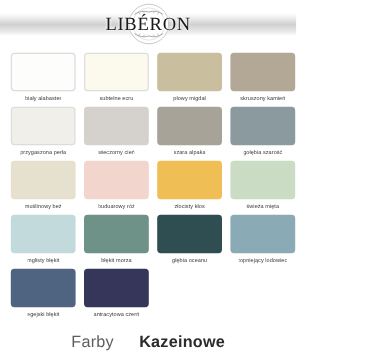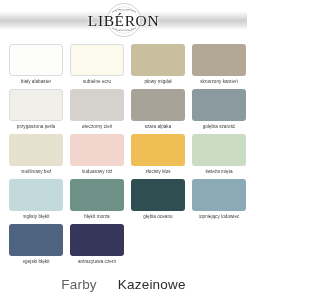--- a/index.html
+++ b/index.html
@@ -115,21 +115,21 @@
     gap: 21px;
   }
   .footer-light {
     font-size: 13.5px;
     font-weight: 300;
     color: #5e5e5e;
     letter-spacing: 0.2px;
   }
   .footer-bold {
     font-size: 13.5px;
-    font-weight: normal;
+    font-weight: bold;
     color: #2b2b2b;
     letter-spacing: 0.2px;
   }
 </style>
 </head>
 <body>
 
 <div class="page">
 
   <div class="header">

